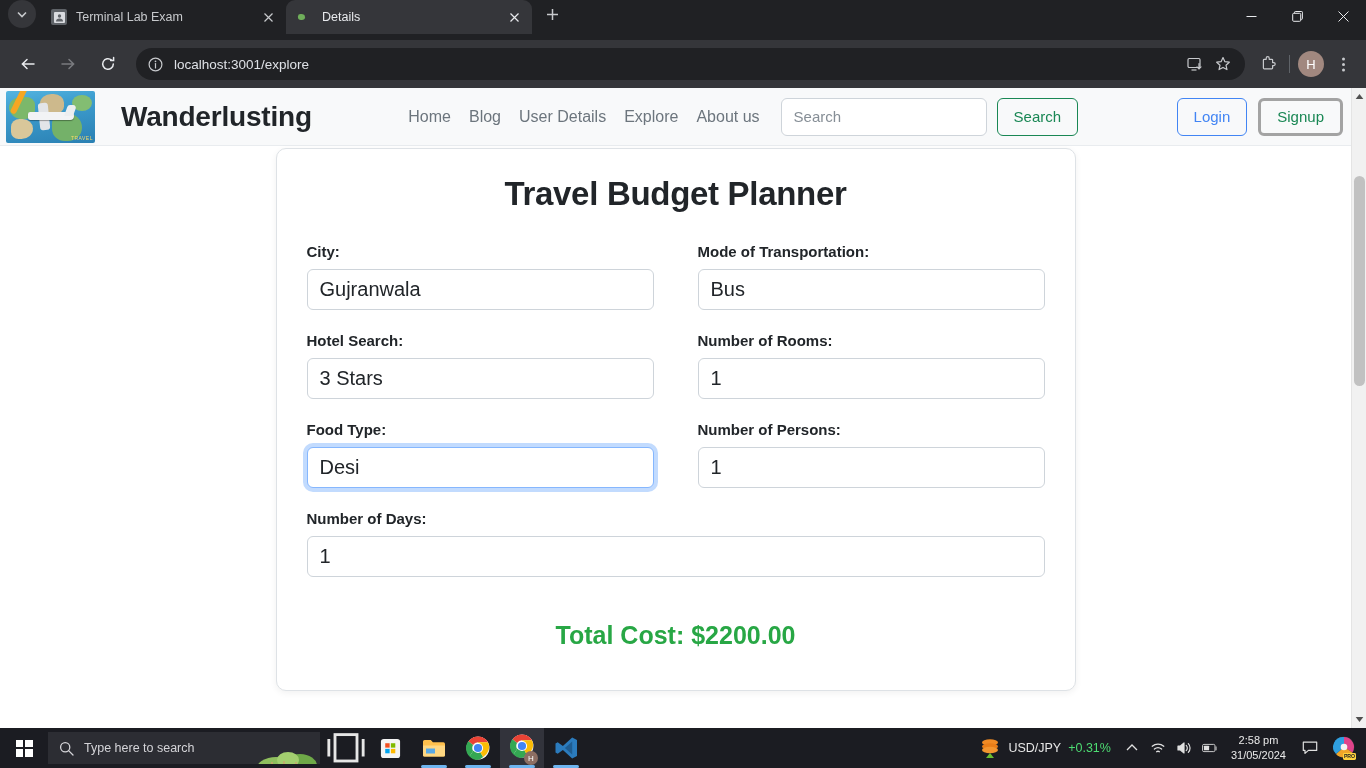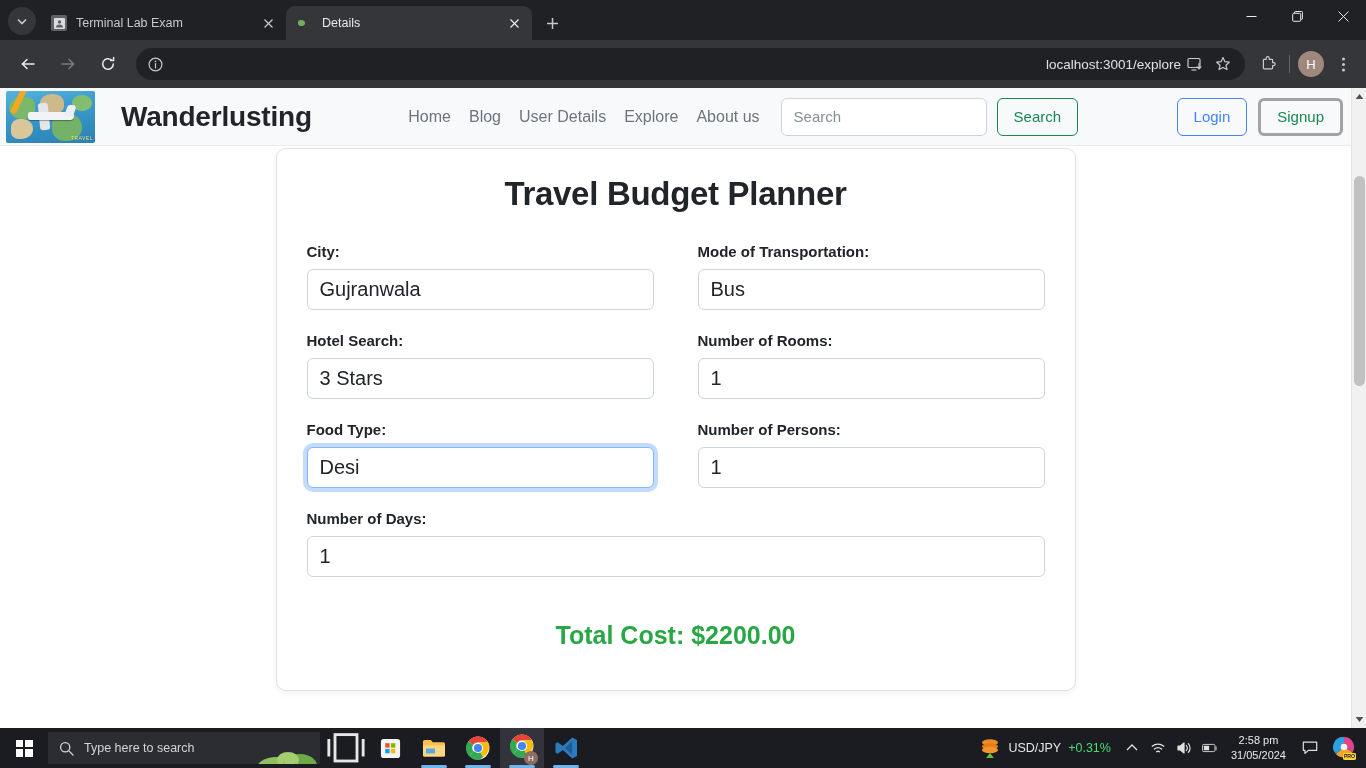--- a/index.html
+++ b/index.html
@@ -6,21 +6,21 @@
   html, body {
     width: 1366px; height: 768px;
     overflow: hidden;
     font-family: "Liberation Sans", sans-serif;
     background: #202124;
   }
 
   
   #browser-chrome { width: 1366px; height: 88px; background: #202124; position: relative; }
 
-  #tab-strip { height: 40px; display: flex; align-items: flex-end; padding-left: 8px; position: relative; }
+  #tab-strip { height: 40px; display: flex; align-items: flex-start; padding-left: 8px; position: relative; }
 
   .tab-list-btn {
     width: 28px; height: 28px; margin-bottom: 5px; margin-right: 4px;
     border-radius: 50%; background: #35363a;
     display: flex; align-items: center; justify-content: center;
     flex: none;
   }
   .tab-list-btn svg { width: 12px; height: 12px; }
 
   .tab {
@@ -74,21 +74,20 @@
     position: absolute; top: 0; right: 0; height: 32px; display: flex;
   }
   .win-btn {
     width: 46px; height: 32px; display: flex; align-items: center; justify-content: center;
   }
   .win-btn svg { width: 11px; height: 11px; }
 
   #toolbar {
     height: 48px; display: flex; align-items: center; padding: 0 8px;
     background: #35363a;
-    text-align: right;
   }
   .nav-btn {
     width: 30px; height: 30px; margin: 0 5px;
     display: flex; align-items: center; justify-content: center;
     border-radius: 50%; flex: none;
   }
   .nav-btn svg { width: 16px; height: 16px; }
   .nav-btn.disabled svg { opacity: .38; }
 
   #omnibox {

